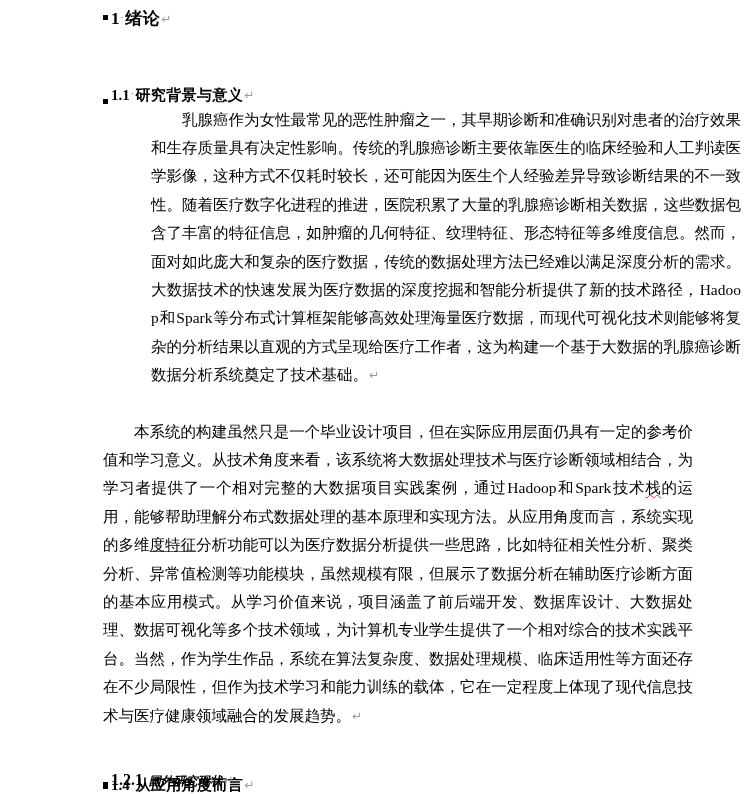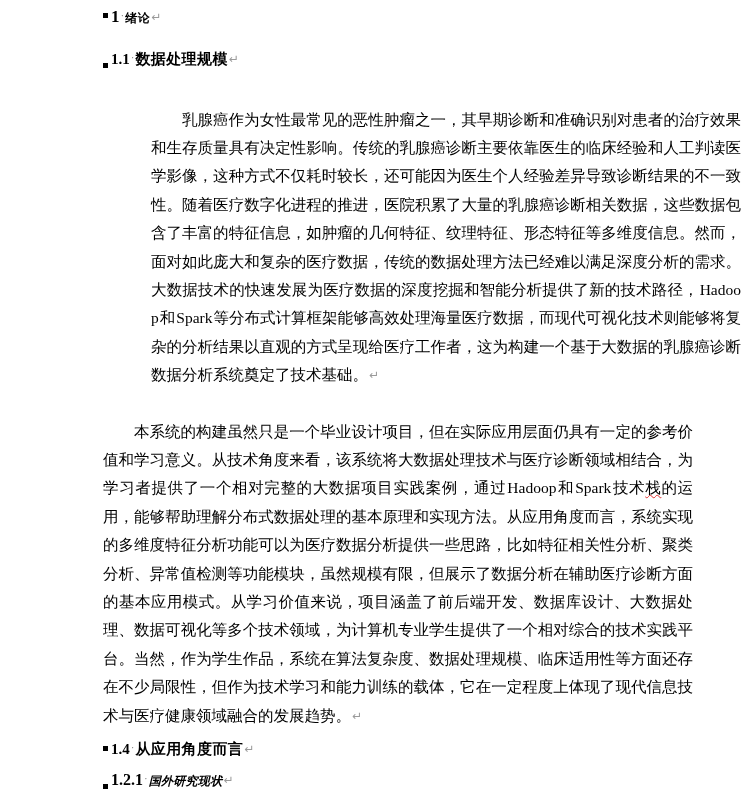--- a/index.html
+++ b/index.html
@@ -68,23 +68,23 @@
     font-family: "Liberation Sans", "DejaVu Sans", sans-serif;
     font-weight: normal;
     font-size: 12px;
     margin-left: 1px;
     position: relative;
     top: -1px;
   }
 
   .h1 { font-size: 17px; }
   .h1 .h-num { font-size: 17px; }
-  .h1 .h-text { font-size: 12px; letter-spacing: 0.5px; }
+  .h1 .h-text { font-size: 17px; letter-spacing: 0.5px; }
 
-  .h2 { font-size: 15px; }
+  .h2 { font-size: 15px; margin-top: 36px; }
   .h2 .h-num { font-size: 15px; }
   .h2 .h-text { font-size: 15px; letter-spacing: 0.4px; }
 
   .h3 { font-size: 14px; }
   .h3 .h-num { font-size: 16px; }
   .h3 .h-text { font-size: 12px; letter-spacing: 0.3px; font-style: italic; }
 
   
   .para {
     position: absolute;
@@ -107,20 +107,21 @@
   }
 
   .sq-red {
     text-decoration: underline;
     text-decoration-color: #e03030;
     text-decoration-style: wavy;
     text-decoration-thickness: 1px;
     text-underline-offset: 1px;
   }
   .sq-blue {
+    text-decoration: underline;
     text-decoration-color: #3a63c8;
     text-decoration-style: solid;
     text-decoration-thickness: 1px;
     text-underline-offset: 1px;
   }
 
   
   #h-1      { position:absolute; left:103px; top:7px;  }
   #h-1-1    { position:absolute; left:103px; top:50px; }
   #p-1      { position:absolute; left:103px; top:90px;margin-left:48px; }
@@ -138,21 +139,21 @@
     <span class="h-num">1</span>
     <span class="h-dot">·</span>
     <span class="h-text">绪论</span>
     <span class="pilcrow">↵</span>
   </div>
 
   <div class="heading h2 lvl2" id="h-1-1">
     <span class="h-bullet"></span>
     <span class="h-num">1.1</span>
     <span class="h-dot">·</span>
-    <span class="h-text">数据处理规模</span>
+    <span class="h-text">研究背景与意义</span>
     <span class="pilcrow">↵</span>
   </div>
 
   <p class="para" id="p-1"><span>乳腺癌作为女性最常见的恶性肿瘤之一，其早期诊断和准确识别对患者的治疗效果和生存质量具有决定性影响。传统的乳腺癌诊断主要依靠医生的临床经验和人工判读医学影像，这种方式不仅耗时较长，还可能因为医生个人经验差异导致诊断结果的不一致性。随着医疗数字化进程的推进，医院积累了大量的乳腺癌诊断相关数据，这些数据包含了丰富的特征信息，如肿瘤的几何特征、纹理特征、形态特征等多维度信息。然而，面对如此庞大和复杂的医疗数据，传统的数据处理方法已经难以满足深度分析的需求。大数据技术的快速发展为医疗数据的深度挖掘和智能分析提供了新的技术路径，</span><span class="lat">Hadoop</span><span>和</span><span class="lat">Spark</span><span>等分布式计算框架能够高效处理海量医疗数据，而现代可视化技术则能够将复杂的分析结果以直观的方式呈现给医疗工作者，这为构建一个基于大数据的乳腺癌诊断数据分析系统奠定了技术基础。</span><span class="pilcrow">↵</span></p>
 
   <p class="para" id="p-2"><span>本系统的构建虽然只是一个毕业设计项目，但在实际应用层面仍具有一定的参考价值和学习意义。从技术角度来看，该系统将大数据处理技术与医疗诊断领域相结合，为学习者提供了一个相对完整的大数据项目实践案例，通过</span><span class="lat">Hadoop</span><span>和</span><span class="lat">Spark</span><span>技术</span><span class="sq-red">栈</span><span>的运用，能够帮助理解分布式数据处理的基本原理和实现方法。从应用角度而言，系统实现的多维</span><span class="sq-blue">度特征</span><span>分析功能可以为医疗数据分析提供一些思路，比如特征相关性分析、聚类分析、异常值检测等功能模块，虽然规模有限，但展示了数据分析在辅助医疗诊断方面的基本应用模式。从学习价值来说，项目涵盖了前后端开发、数据库设计、大数据处理、数据可视化等多个技术领域，为计算机专业学生提供了一个相对综合的技术实践平台。当然，作为学生作品，系统在算法复杂度、数据处理规模、临床适用性等方面还存在不少局限性，但作为技术学习和能力训练的载体，它在一定程度上体现了现代信息技术与医疗健康领域融合的发展趋势。</span><span class="pilcrow">↵</span></p>
 
   <div class="heading h2 lvl1" id="h-1-2">
     <span class="h-bullet"></span>
     <span class="h-num">1.4</span>

